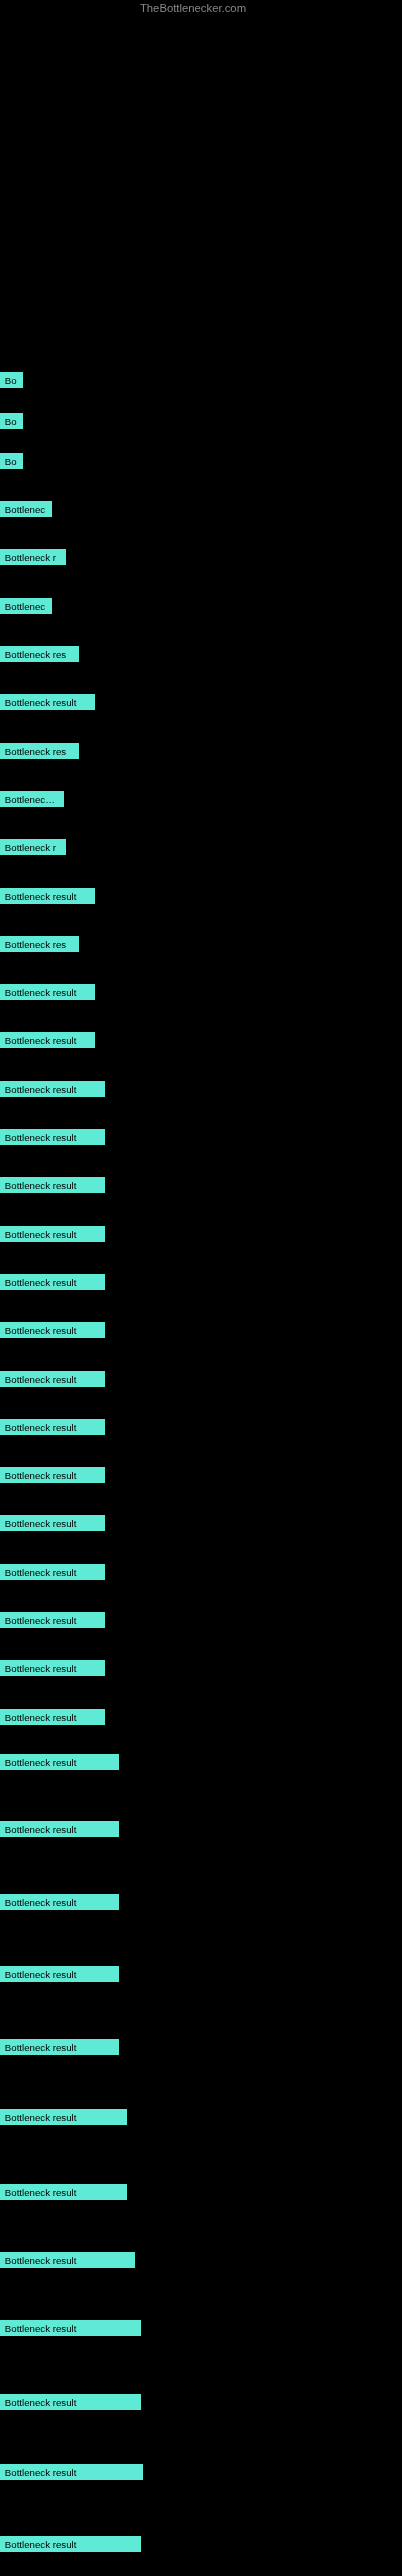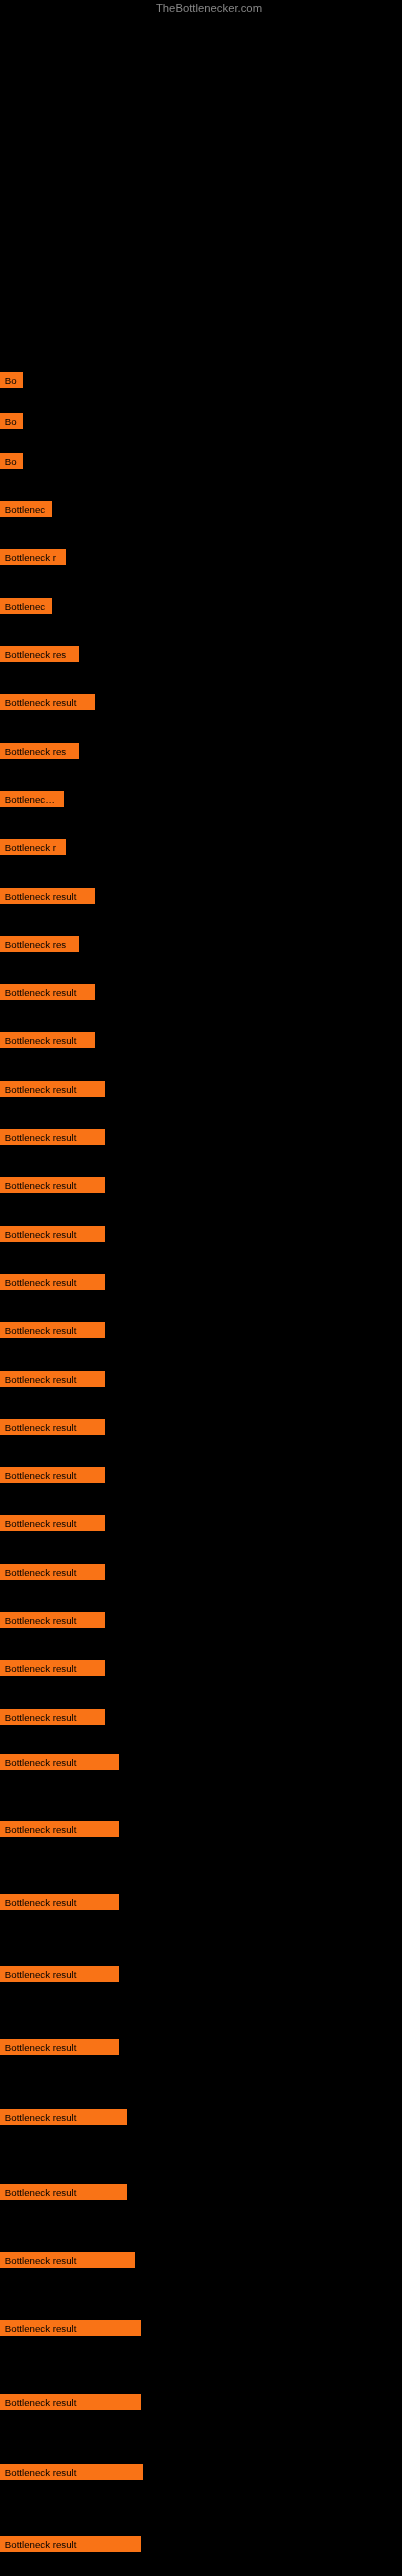--- a/index.html
+++ b/index.html
@@ -17,34 +17,34 @@
     }
     .site-title {
       color: #888888;
       font-size: 11.3px;
       text-align: center;
       padding-top: 6.4px;
       padding-bottom: 3.2px;
     }
     .bottleneck-label {
       display: inline-block;
-      background-color: #f97316;
+      background-color: #5eead4;
       color: #000000;
       font-size: 9.7px;
       padding: 2.4px 4.8px;
       margin: 2.4px 0;
       white-space: nowrap;
       position: absolute;
       left: 0;
     }
   </style>
 </head>
 <body>
 
-<div style="position:absolute;top:0;left:16px;width:386px;text-align:center;">
+<div style="position:absolute;top:0;left:0;width:386px;text-align:center;">
   <span class="site-title">TheBottlenecker.com</span>
 </div>
 
 <div id="labels-container" style="position:relative;width:403px;height:2576px;">
 <div class="bottleneck-label" style="top: 370px; left: 0px; width: 22.5px; overflow: hidden; text-overflow: ellipsis;">Bo</div>
     <div class="bottleneck-label" style="top: 411px; left: 0px; width: 22.5px; overflow: hidden; text-overflow: ellipsis;">Bo</div>
     <div class="bottleneck-label" style="top: 451px; left: 0px; width: 22.5px; overflow: hidden; text-overflow: ellipsis;">Bo</div>
     <div class="bottleneck-label" style="top: 499px; left: 0px; width: 52px; overflow: hidden; text-overflow: ellipsis;">Bottlenec</div>
     <div class="bottleneck-label" style="top: 547px; left: 0px; width: 66px; overflow: hidden; text-overflow: ellipsis;">Bottleneck r</div>
     <div class="bottleneck-label" style="top: 596px; left: 0px; width: 52px; overflow: hidden; text-overflow: ellipsis;">Bottlenec</div>

